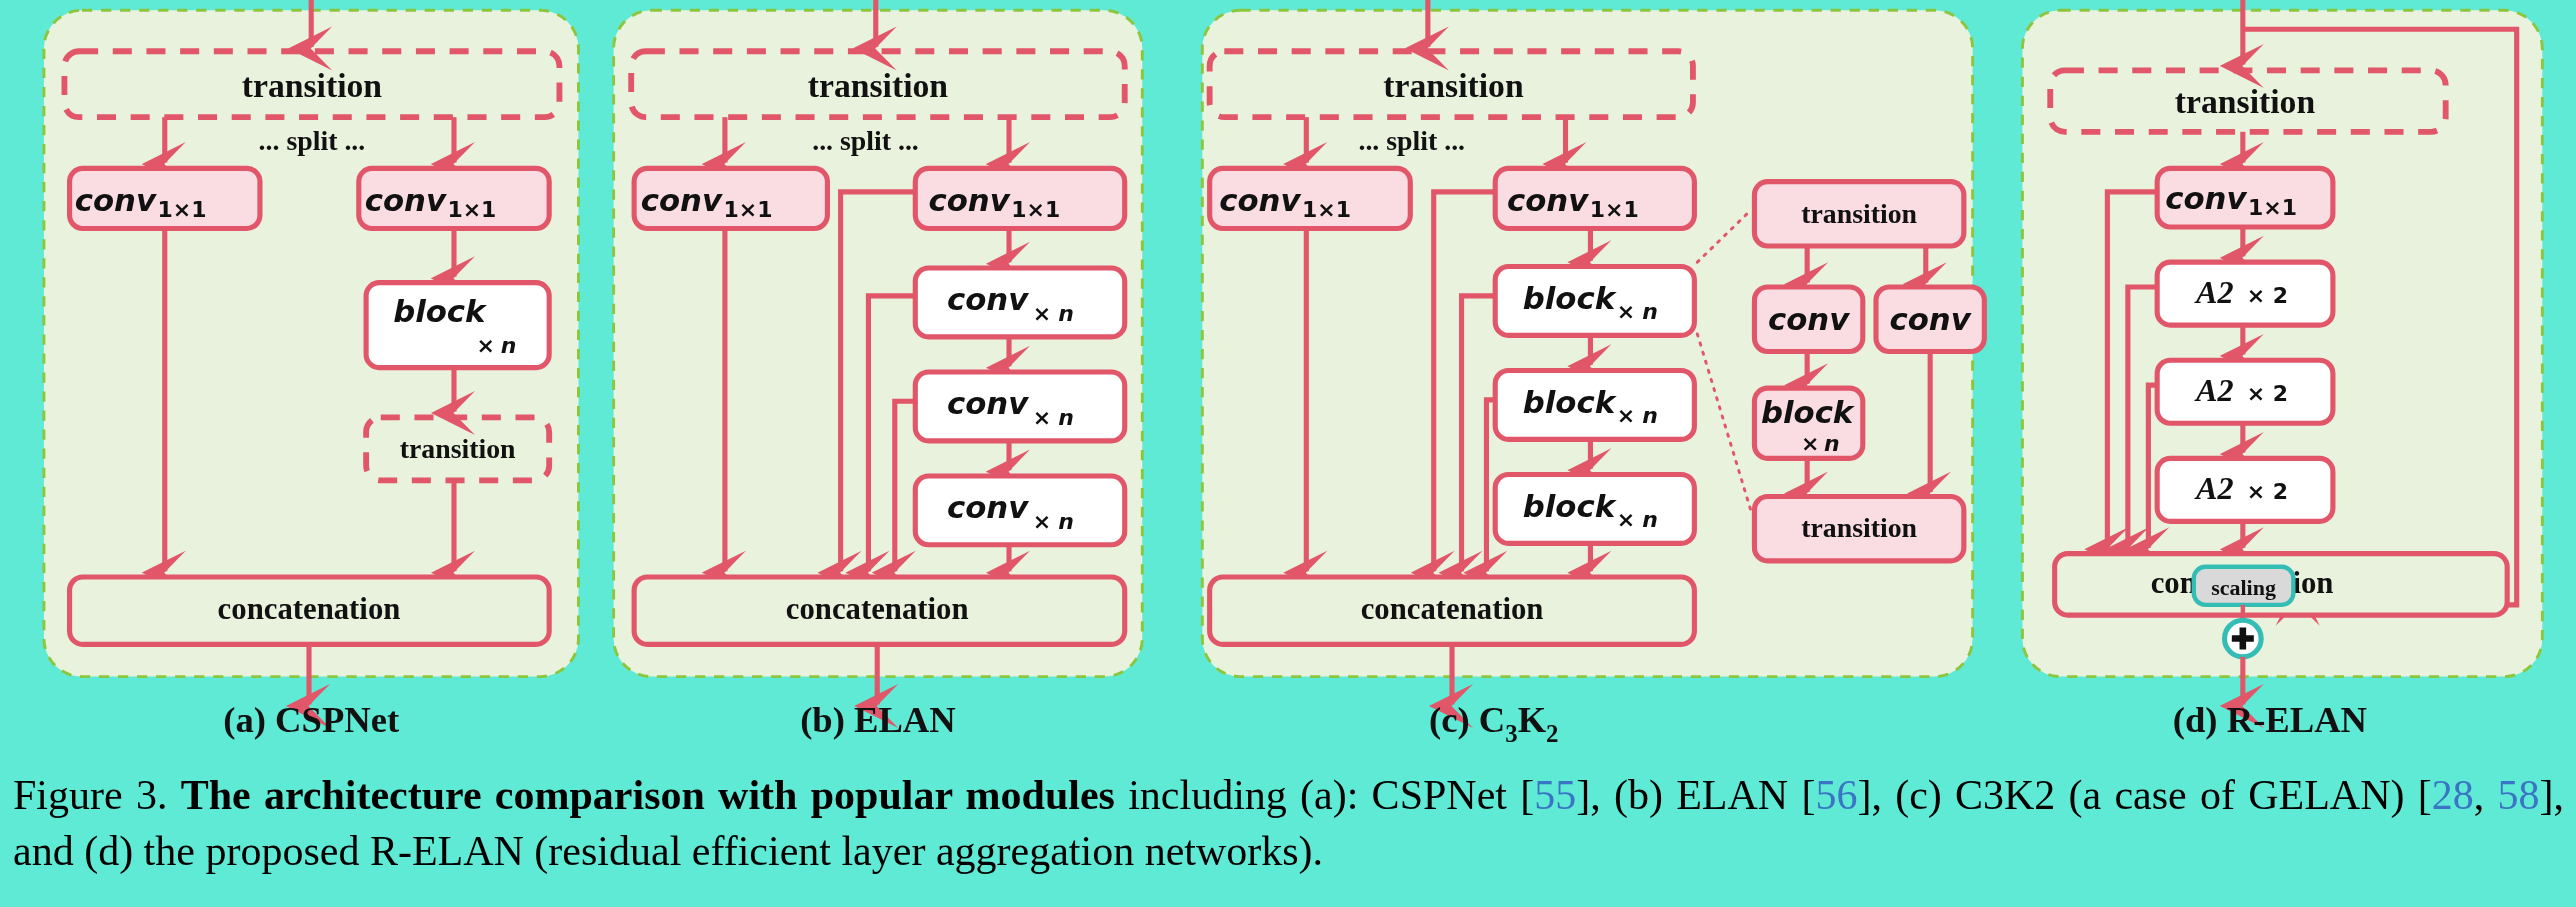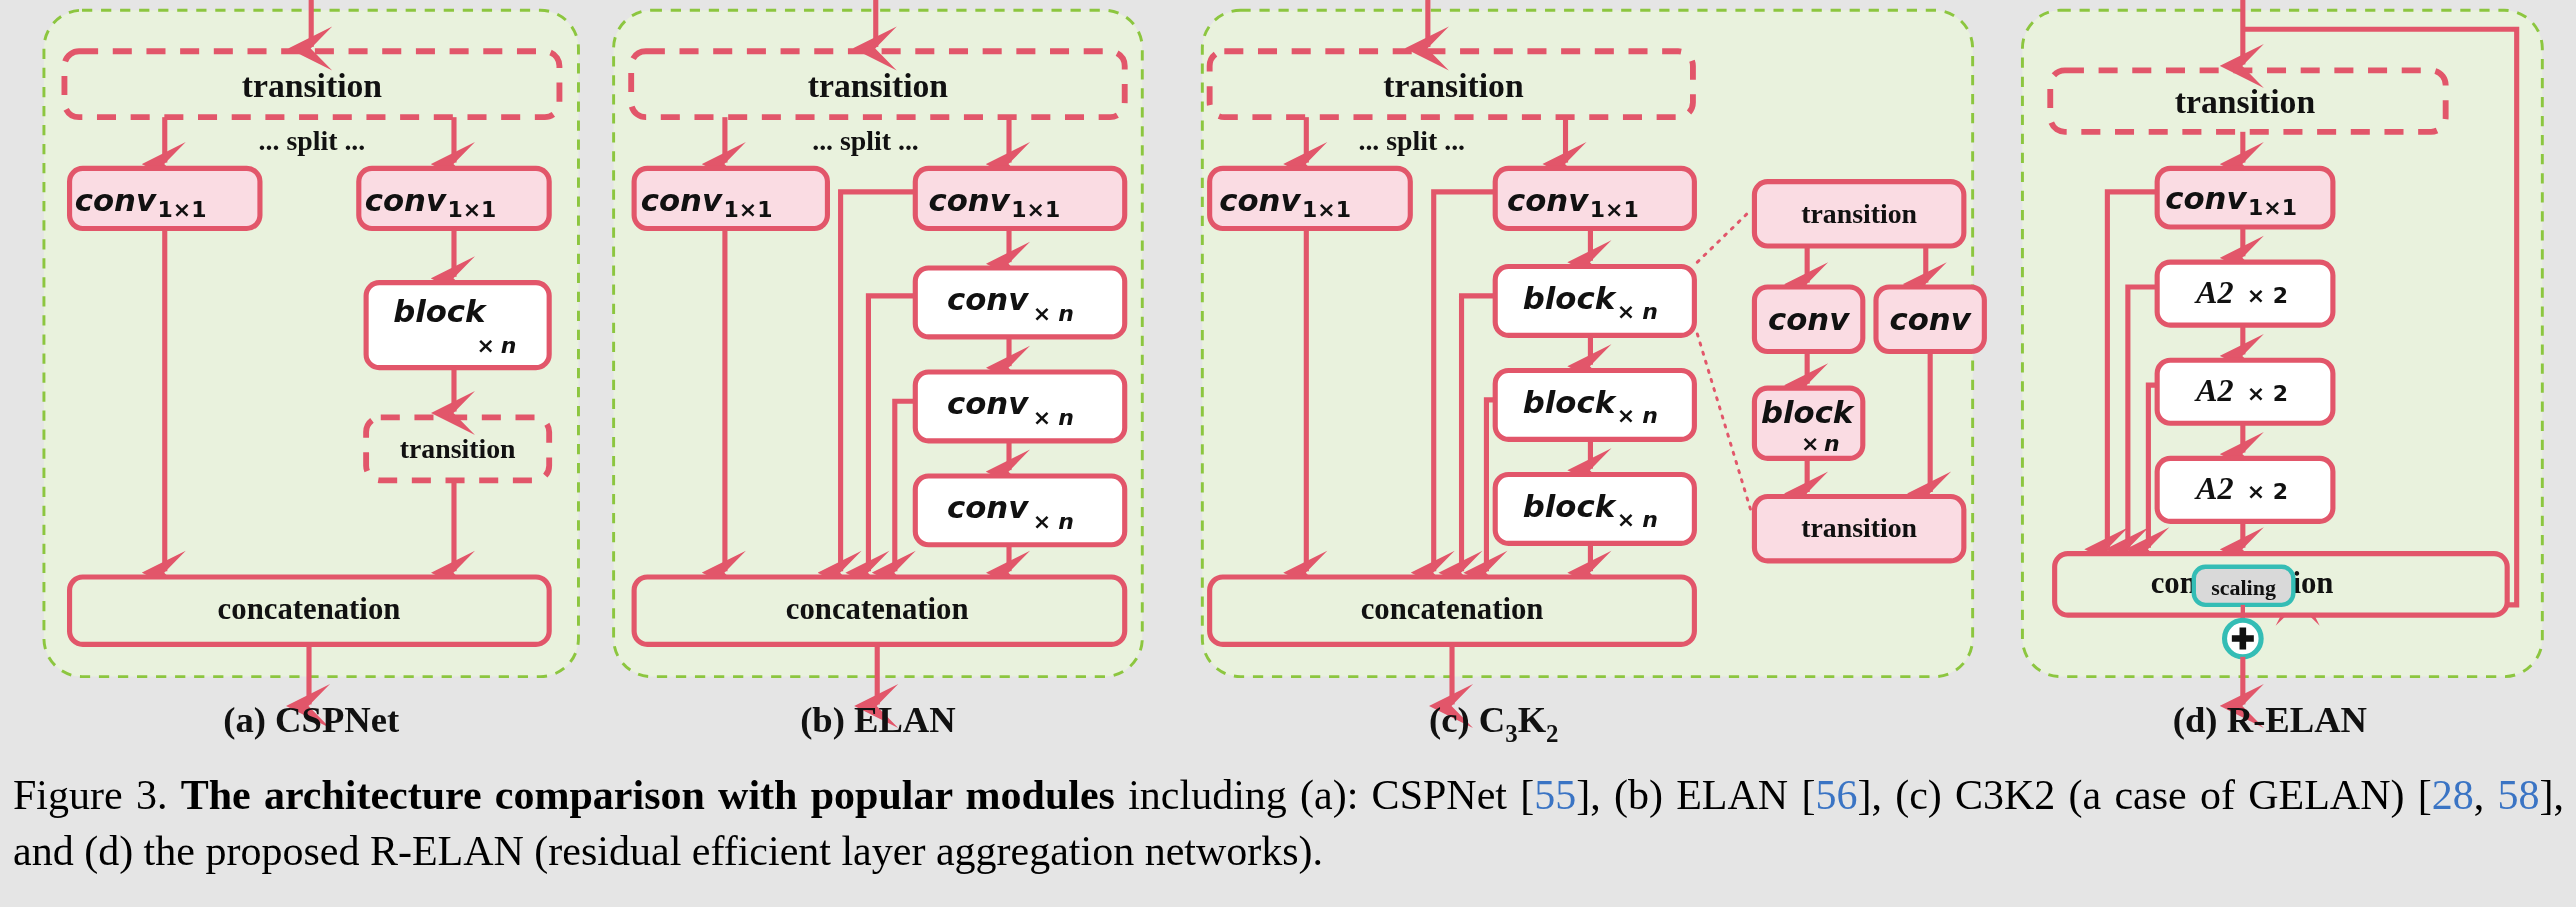--- a/index.html
+++ b/index.html
@@ -1,17 +1,17 @@
 <!DOCTYPE html>
 <html style="font-size:11.7px"><head>
 <meta charset="utf-8">
 <style>
   html,body{margin:0;padding:0;background:#ffffff;}
   body{width:2576px;height:908px;font-family:"Liberation Serif",serif;overflow:hidden;}
-  #stage{position:relative;width:2576px;height:908px;background:#e5e5e5;}
+  #stage{position:relative;width:2576px;height:908px;background:#5eead4;}
   svg#fig{position:absolute;left:0;top:0;width:2576px;height:908px;display:block;}
 
   
   .panel-bg{fill:#e9f2dd;stroke:#8cc63f;stroke-width:4;stroke-dasharray:14 12;}
   .edge{stroke:#e2566a;stroke-width:7;fill:none;stroke-linecap:butt;stroke-linejoin:miter;}
   .edge-thin{stroke:#e2566a;stroke-width:6;fill:none;}
   .edge-dot{stroke:#e2566a;stroke-width:4;fill:none;stroke-dasharray:3 10;stroke-linecap:round;}
   .box{stroke:#e2566a;stroke-width:7;rx:18;ry:18;}
   .box-pink{fill:#fadce3;}
   .box-white{fill:#ffffff;}

